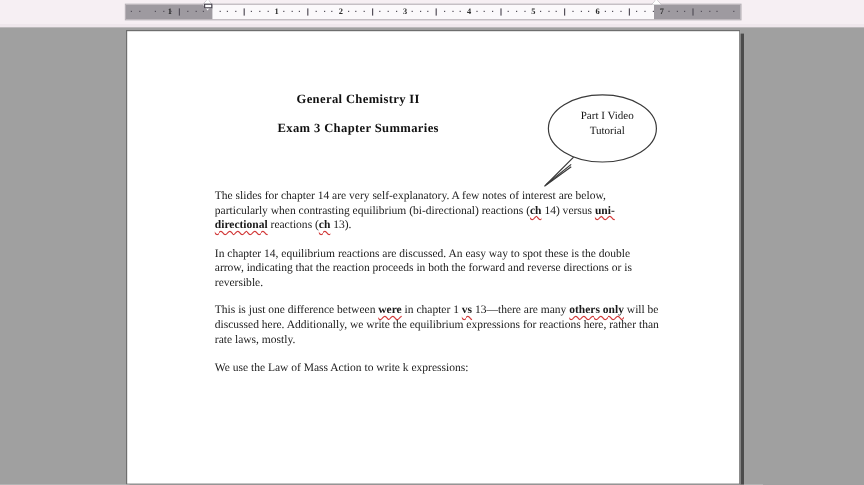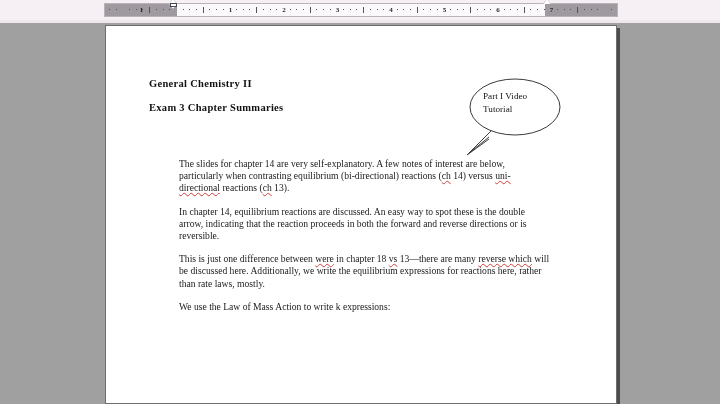--- a/index.html
+++ b/index.html
@@ -153,21 +153,21 @@
     width: 510px;
     height: 377px;
     padding: 0;
   }
 
   
   .doc-headings {
     position: absolute;
     left: 0; top: 52px;
     width: 385px;
-    margin-left: 43px;
+    text-align: center;
   }
   .heading-line {
     font-family: "Liberation Serif", serif;
     font-size: 10.5px;
     font-weight: bold;
     color: #111111;
     letter-spacing: 0.3px;
     margin-bottom: 13px;
   }
   .heading-line.chapter {
@@ -186,29 +186,31 @@
     color: #1a1a1a;
     text-align: left;
   }
   .body-block p {
     margin: 0 0 11px 0;
   }
   .sq {
     text-decoration: underline wavy #d23a3a;
     text-decoration-skip-ink: none;
     text-underline-offset: 1px;
+    font-weight: bold;
   }
 
   
   .bubble-wrap {
     position: absolute;
-    left: 355px;
+    left: 342px;
     top: 45px;
     width: 110px;
     height: 85px;
+    text-align: center;
   }
   .bubble-svg {
     position: absolute;
     left: 0; top: 0;
   }
   .bubble-text {
     position: absolute;
     left: 22px;
     top: 19px;
     width: 72px;
@@ -335,20 +337,20 @@
         </svg>
         <div class="bubble-text">
           <div>Part I Video</div>
           <div>Tutorial</div>
         </div>
       </div>
 
       <div class="body-block" style="top:132px;" id="body-block">
           <p><span>The slides for chapter 14 are very self-explanatory. A few notes of interest are below, particularly when contrasting equilibrium (bi-directional) reactions (</span><span class="sq">ch</span><span> 14) versus </span><span class="sq">uni-directional</span><span> reactions (</span><span class="sq">ch</span><span> 13).</span></p>
           <p><span>In chapter 14, equilibrium reactions are discussed. An easy way to spot these is the double arrow, indicating that the reaction proceeds in both the forward and reverse directions or is reversible.</span></p>
-          <p><span>This is just one difference between </span><span class="sq">were</span><span> in chapter 18 </span><span class="sq">vs</span><span> 13—there are many </span><span class="sq">reverse which</span><span> will be discussed here. Additionally, we write the equilibrium expressions for reactions here, rather than rate laws, mostly.</span></p>
+          <p><span>This is just one difference between </span><span class="sq">were</span><span> in chapter 1 </span><span class="sq">vs</span><span> 13—there are many </span><span class="sq">others only</span><span> will be discussed here. Additionally, we write the equilibrium expressions for reactions here, rather than rate laws, mostly.</span></p>
           <p><span>We use the Law of Mass Action to write k expressions:</span></p>
         </div>
 
     </div>
   </div>
 
 </div>
 
 </body></html>

